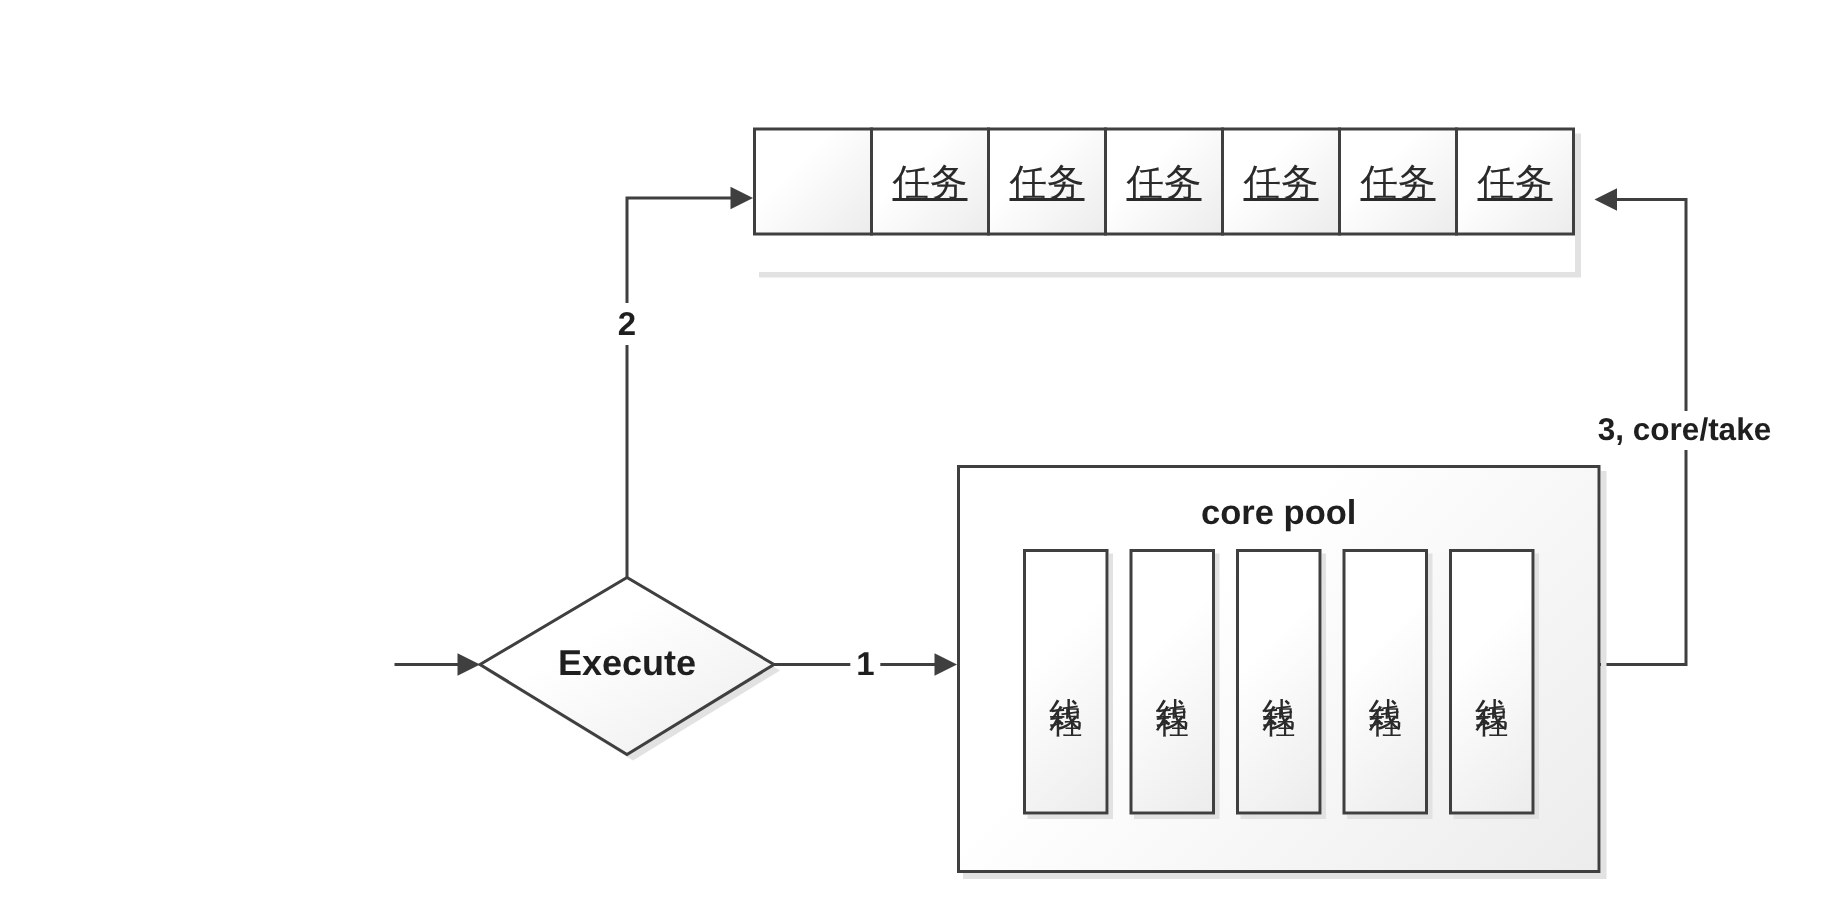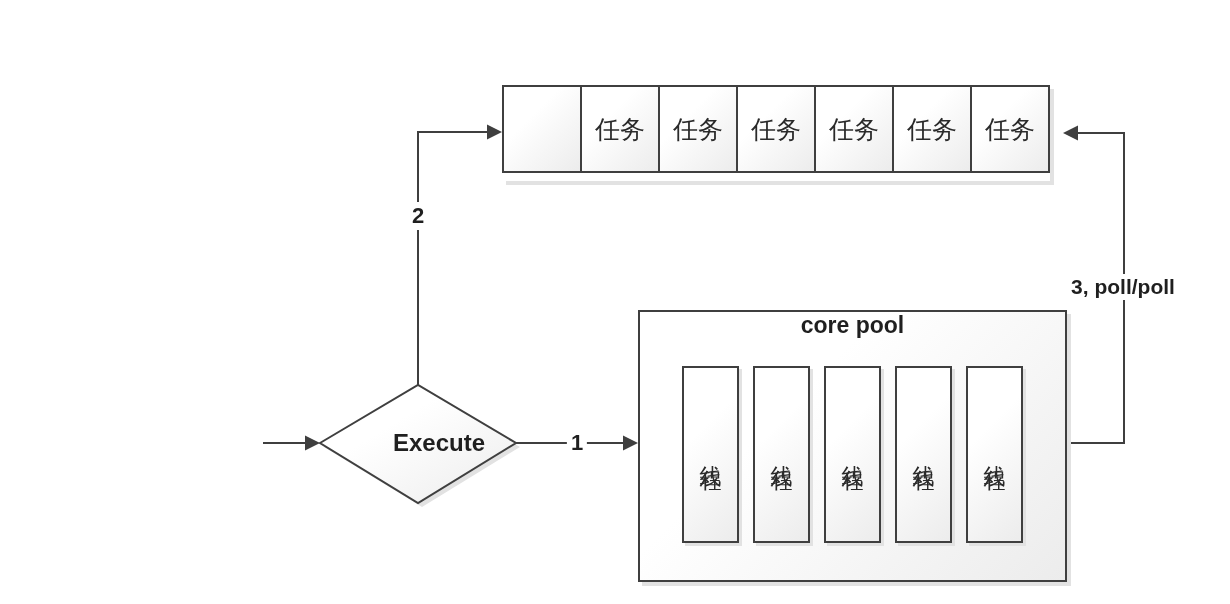--- a/index.html
+++ b/index.html
@@ -19,56 +19,56 @@
     white-space:nowrap;
   }
 
   
   .queue{
     position:absolute;left:502px;top:85px;height:96px;
     display:flex;
     box-shadow:4px 4px 0 #e2e2e2;
   }
   .qcell{
-    width:80px;height:88px;box-sizing:border-box;
+    width:80px;height:72px;box-sizing:border-box;
     border:2px solid #3f3f3f;
     margin-left:-2px;
     background:linear-gradient(135deg,#ffffff 35%,#ececec 100%);
     display:flex;align-items:center;justify-content:center;
     font-family:"Liberation Serif", serif;
-    font-size:25px;color:#2a2a2a;
+    font-size:25px;color:#2a2a2a;text-decoration:underline;
   }
   .qcell:first-child{margin-left:0;}
 
   
   .terminator{
     position:absolute;left:62px;top:401px;width:201px;height:84px;
     box-sizing:border-box;border:2px solid #3f3f3f;border-radius:40px;
     background:linear-gradient(135deg,#ffffff 35%,#ececec 100%);
     box-shadow:4px 4px 0 #e2e2e2;
     display:flex;align-items:center;justify-content:center;
     font-family:"Liberation Serif", serif;
     font-size:29px;color:#2a2a2a;
   }
 
   
   .decision-label{
     position:absolute;left:418px;top:443px;transform:translate(-50%,-50%);
-    font-size:24px;font-weight:bold;color:#1f1f1f;white-space:nowrap;margin-left:21px;
+    font-size:24px;font-weight:bold;color:#1f1f1f;white-space:nowrap;
   }
 
   
   .corepool{
     position:absolute;left:638px;top:310px;width:429px;height:272px;
     box-sizing:border-box;border:2px solid #3f3f3f;
     background:linear-gradient(135deg,#ffffff 35%,#ececec 100%);
     box-shadow:4px 4px 0 #e2e2e2;
   }
   .corepool-title{
-    margin-top:0;text-align:center;
+    margin-top:16px;text-align:center;
     font-size:23px;font-weight:bold;color:#1f1f1f;
   }
   .threads{
     position:absolute;left:0;top:54px;width:100%;
     display:flex;justify-content:center;gap:14px;
   }
   .thread{
     width:57px;height:177px;box-sizing:border-box;
     border:2px solid #3f3f3f;
     background:linear-gradient(135deg,#ffffff 35%,#ececec 100%);
@@ -160,15 +160,15 @@
         <span class="vtext">线程</span>
       </div>
       <div class="thread">
         <span class="vtext">线程</span>
       </div>
     </div>
   </div>
 
   <div class="edge-label" style="left:577px;top:443px;">1</div>
   <div class="edge-label" style="left:418px;top:216px;">2</div>
-  <div class="edge-label small" style="left:1123px;top:287px;">3, poll/poll</div>
+  <div class="edge-label small" style="left:1123px;top:287px;">3, core/take</div>
 
 </div>
 
 </body></html>

